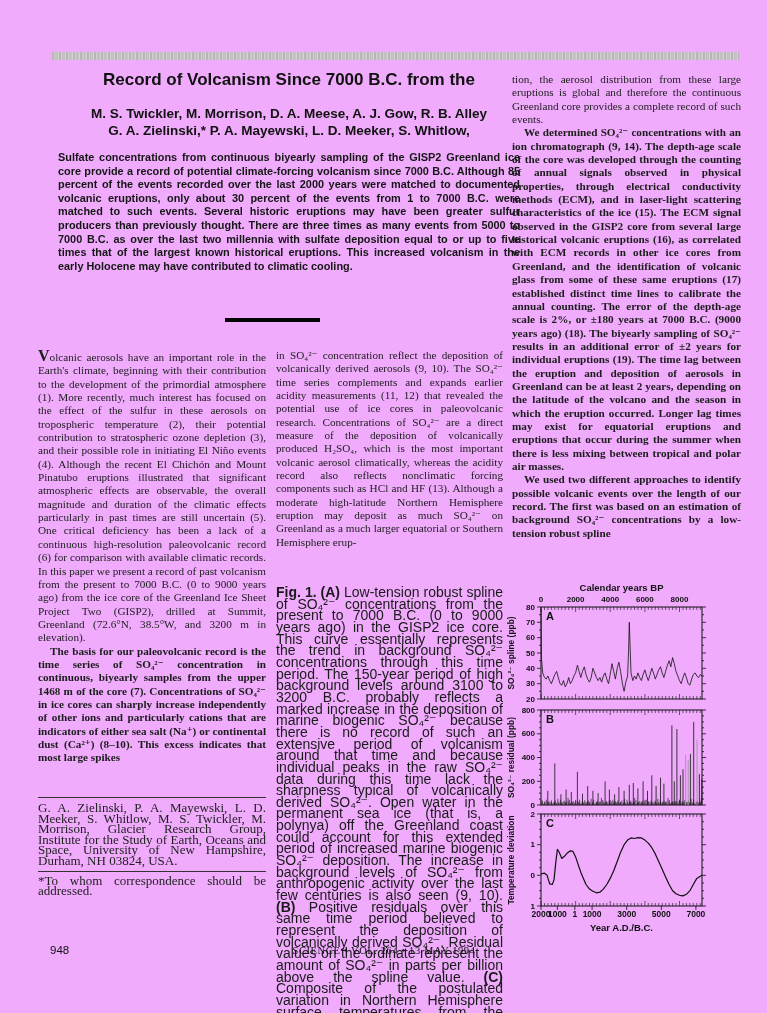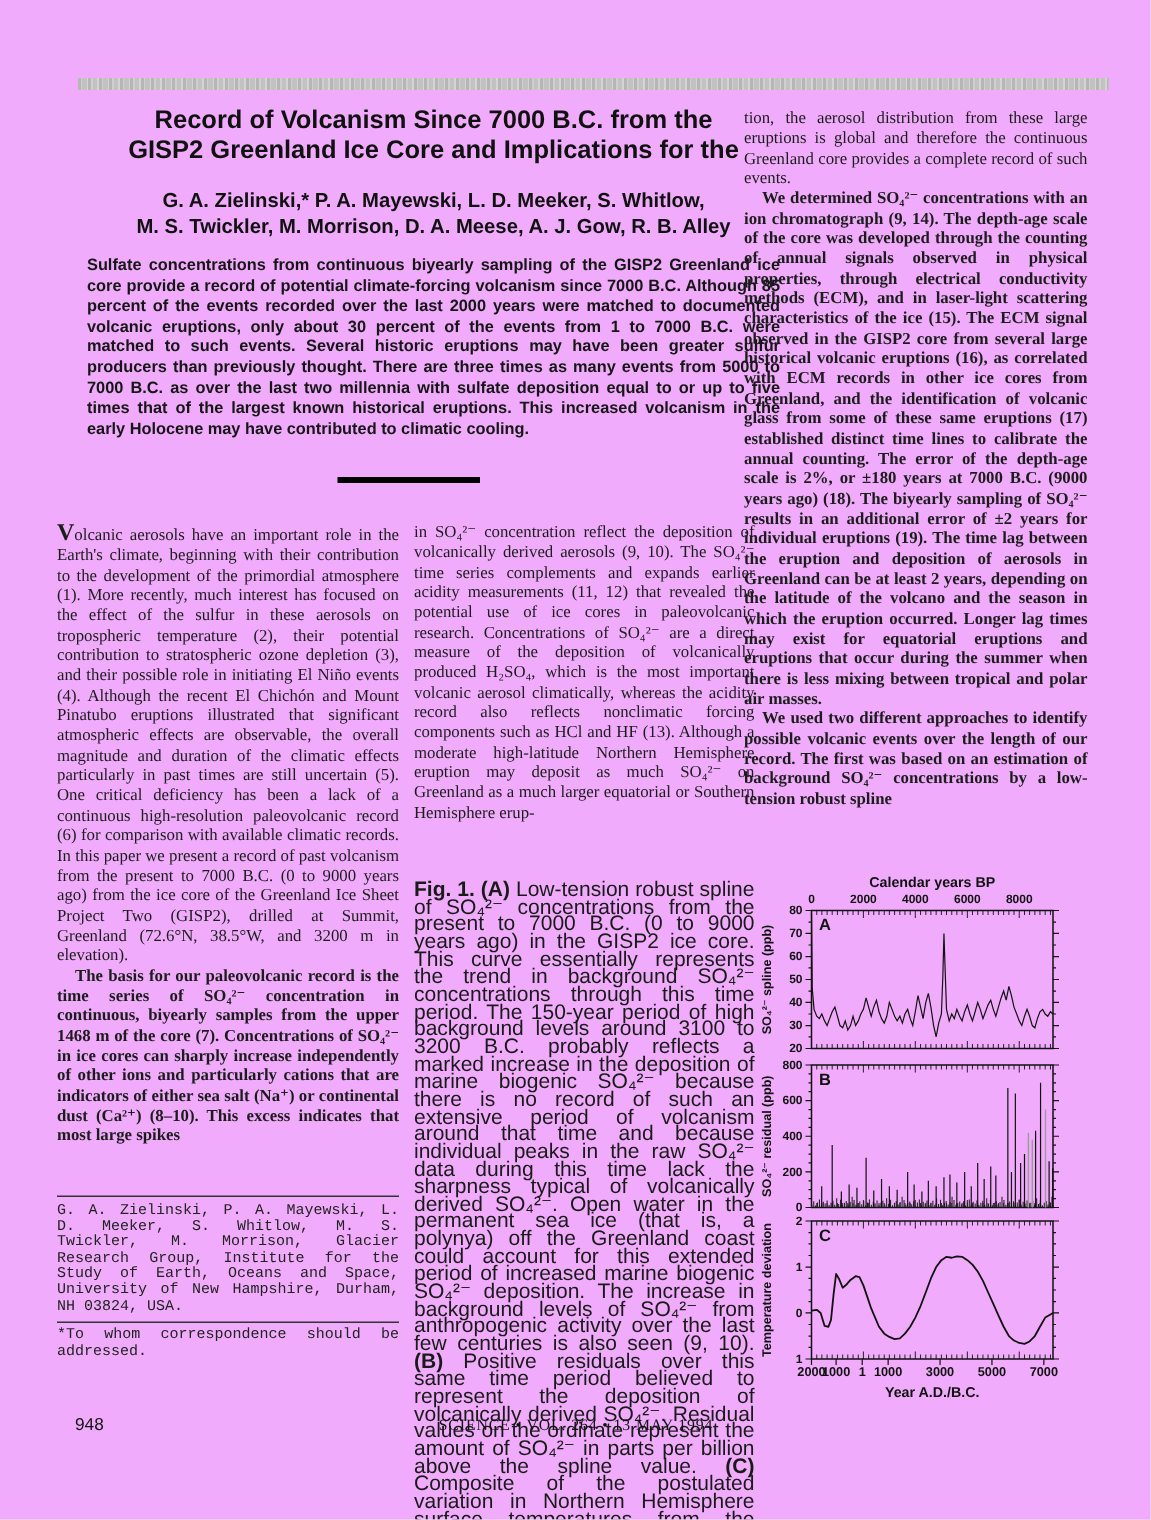--- a/index.html
+++ b/index.html
@@ -14,24 +14,24 @@
   .authors{margin-top:15px;font-family:"Liberation Sans","DejaVu Sans",sans-serif;
            font-weight:bold;font-size:13.5px;line-height:17px;color:#111;}
   .abstract{margin-top:12px;font-family:"Liberation Sans","DejaVu Sans",sans-serif;
             font-weight:bold;font-size:10.9px;line-height:13.6px;text-align:justify;color:#161616;}
   .divider{position:absolute;left:225px;top:318px;width:95px;height:4px;background:#000;}
   .col{position:absolute;font-size:11.2px;line-height:13.35px;text-align:justify;}
   .col p{margin:0;}
   .col p.ind{text-indent:12px;font-weight:bold;}
   .col1{left:38px;top:349px;width:228px;}
   .col2{left:276px;top:349px;width:227px;}
-  .col3{left:496px;top:73px;width:229px;}
+  .col3{left:512px;top:73px;width:229px;}
   .dropcap{font-size:16px;font-weight:bold;}
   .affil{position:absolute;left:38px;top:797px;width:228px;
-         font-family:Liberation Mono, monospace;font-size:10px;
+         font-family:Liberation Serif, serif;font-size:13px;
          line-height:10.6px;text-align:justify;color:#222;}
   .affil .rule{height:1px;background:#333;margin:0 0 5px 0;}
   .affil .rule2{height:1px;background:#333;margin:4px 0 4px 0;}
   .affil p{margin:0;}
   .caption{position:absolute;left:276px;top:587px;width:227px;
            font-family:"Liberation Sans","DejaVu Sans",sans-serif;font-size:14px;
            line-height:11.65px;text-align:justify;color:#1a1a1a;}
   .caption .b{font-weight:bold;}
   .pagenum{position:absolute;left:50px;top:944px;font-family:"Liberation Sans","DejaVu Sans",sans-serif;
            font-weight:normal;font-size:11.5px;color:#111;}
@@ -43,25 +43,24 @@
 </head>
 <body>
 
 <div class="page">
 
   <div class="topbar"></div>
 
   <div class="header">
     <div class="title">
       <div>Record of Volcanism Since 7000 B.C. from the</div>
-      <div>GISP2 Greenland Ice Core and Implications for the</div>
     </div>
     <div class="authors">
+      <div>M. S. Twickler, M. Morrison, D. A. Meese, A. J. Gow, R. B. Alley</div>
       <div>G. A. Zielinski,* P. A. Mayewski, L. D. Meeker, S. Whitlow,</div>
-      <div>M. S. Twickler, M. Morrison, D. A. Meese, A. J. Gow, R. B. Alley</div>
     </div>
     <div class="abstract">Sulfate concentrations from continuous biyearly sampling of the GISP2 Greenland ice core provide a record of potential climate-forcing volcanism since 7000 B.C. Although 85 percent of the events recorded over the last 2000 years were matched to documented volcanic eruptions, only about 30 percent of the events from 1 to 7000 B.C. were matched to such events. Several historic eruptions may have been greater sulfur producers than previously thought. There are three times as many events from 5000 to 7000 B.C. as over the last two millennia with sulfate deposition equal to or up to five times that of the largest known historical eruptions. This increased volcanism in the early Holocene may have contributed to climatic cooling.</div>
   </div>
 
   <div class="divider"></div>
 
   <div class="col col1">
     <p><span class="dropcap">V</span><span>olcanic aerosols have an important role in the Earth's climate, beginning with their contribution to the development of the primordial atmosphere (1). More recently, much interest has focused on the effect of the sulfur in these aerosols on tropospheric temperature (2), their potential contribution to stratospheric ozone depletion (3), and their possible role in initiating El Niño events (4). Although the recent El Chichón and Mount Pinatubo eruptions illustrated that significant atmospheric effects are observable, the overall magnitude and duration of the climatic effects particularly in past times are still uncertain (5). One critical deficiency has been a lack of a continuous high-resolution paleovolcanic record (6) for comparison with available climatic records. In this paper we present a record of past volcanism from the present to 7000 B.C. (0 to 9000 years ago) from the ice core of the Greenland Ice Sheet Project Two (GISP2), drilled at Summit, Greenland (72.6°N, 38.5°W, and 3200 m in elevation).</span></p>
     <p class="ind">The basis for our paleovolcanic record is the time series of SO₄²⁻ concentration in continuous, biyearly samples from the upper 1468 m of the core (7). Concentrations of SO₄²⁻ in ice cores can sharply increase independently of other ions and particularly cations that are indicators of either sea salt (Na⁺) or continental dust (Ca²⁺) (8–10). This excess indicates that most large spikes</p>
   </div>

